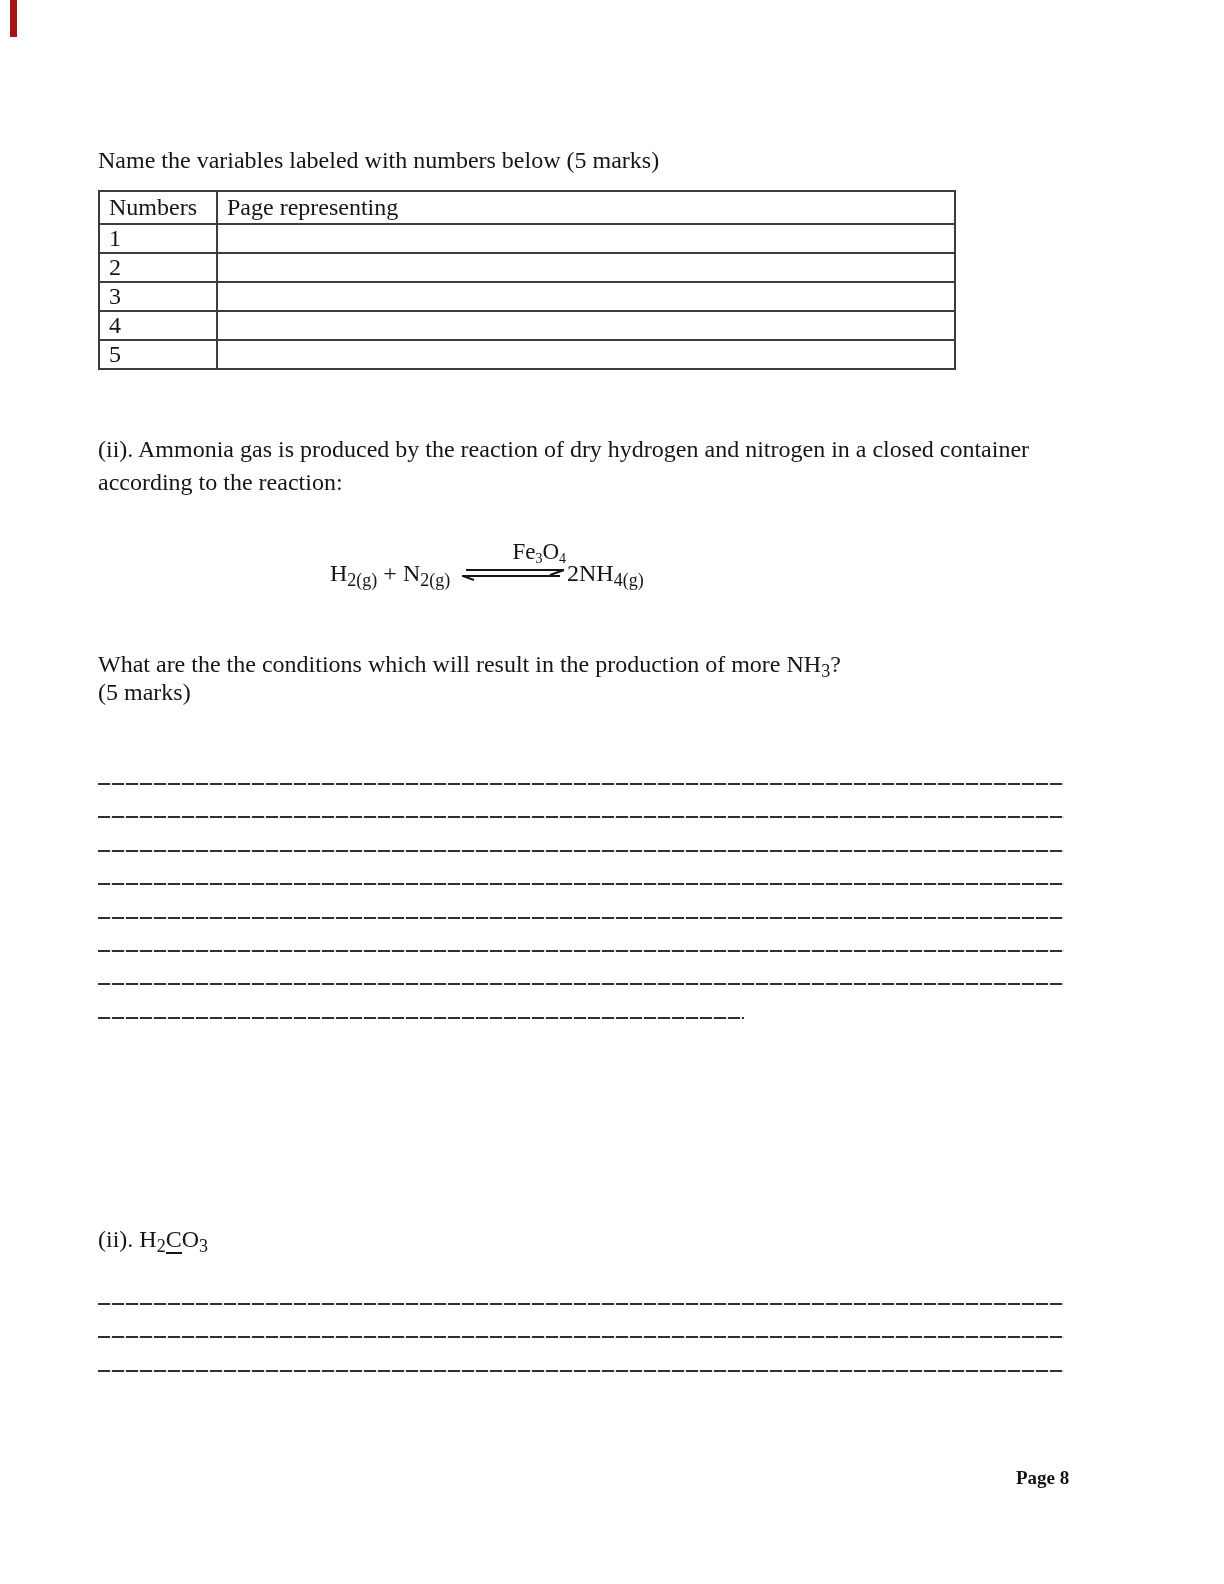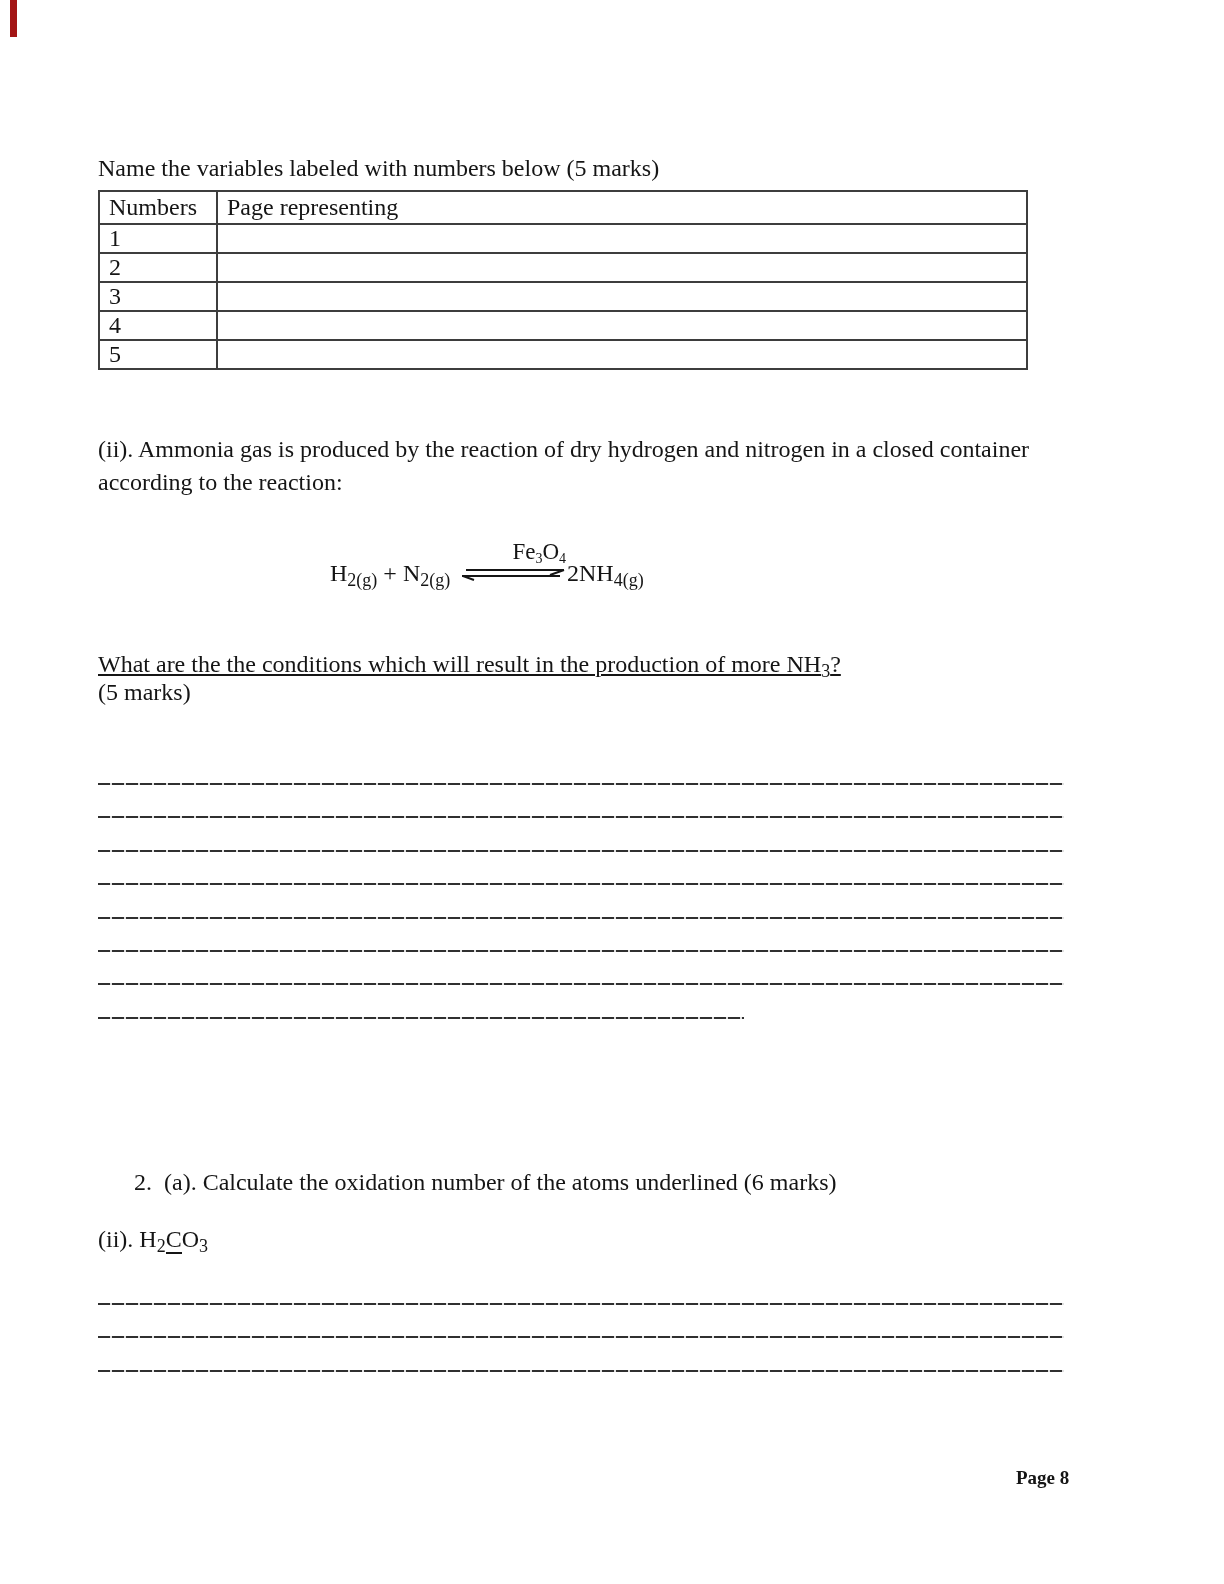--- a/index.html
+++ b/index.html
@@ -22,21 +22,21 @@
 
   
   .red-mark {
     left: 10px; top: 0; width: 7px; height: 37px;
     background: #a31515;
   }
 
   
   table.vars {
     border-collapse: collapse;
-    width: 930px;
+    width: 858px;
     table-layout: fixed;
   }
   table.vars td, table.vars th {
     border: 2px solid #3d3d3d;
     font-size: 24px;
     font-weight: normal;
     text-align: left;
     vertical-align: middle;
     padding: 0 0 0 9px;
     overflow: hidden;
@@ -89,21 +89,21 @@
   .footer-left  { left: 164px;  top: 1459px; font-size: 22px; }
   .footer-right { left: 1016px; top: 1461px; font-size: 19px; }
 </style>
 </head>
 <body>
 
 <div class="page">
 
   <div class="abs red-mark"></div>
 
-  <div class="abs text" style="left:98px; top:152px;">Name the variables labeled with numbers below (5 marks)</div>
+  <div class="abs text" style="left:98px; top:144px;">Name the variables labeled with numbers below (5 marks)</div>
 
   <table class="vars abs" style="left:98px; top:190px;">
     <colgroup>
         <col class="col-num">
         <col>
       </colgroup>
     <tbody>
         <tr>
       <th>Numbers</th>
       <th>Page representing</th>
@@ -140,36 +140,35 @@
     <svg width="104" height="16" viewBox="0 0 104 16">
       <path d="M4 5 L102 5" stroke="#151515" stroke-width="2" fill="none"></path>
       <path d="M102 5 L88 10" stroke="#151515" stroke-width="2" fill="none"></path>
       <path d="M0 11 L98 11" stroke="#151515" stroke-width="2" fill="none"></path>
       <path d="M12 15 L1 11" stroke="#151515" stroke-width="2" fill="none"></path>
     </svg>
   </div>
 
   <div class="abs eq" style="left:567px; top:560px;"><span>2NH</span><sub>4(g)</sub></div>
 
-  <div class="abs text" style="left:98px; top:648px;text-decoration:underline;"><span>What are the the conditions which will result in the production of more NH</span><sub class="sub">3</sub><span>?</span></div>
+  <div class="abs text" style="left:98px; top:648px;"><span>What are the the conditions which will result in the production of more NH</span><sub class="sub">3</sub><span>?</span></div>
 
   <div class="abs text" style="left:98px; top:676px;">(5 marks)</div>
 
   <div class="abs answer-block answer-block-1" style="top:783px;">
     <div class="answer-line"></div>
   <div class="answer-line"></div>
       <div class="answer-line"></div>
       <div class="answer-line"></div>
       <div class="answer-line"></div>
       <div class="answer-line"></div>
       <div class="answer-line"></div>
       <div class="answer-line"></div>
     </div>
 
-  <div class="abs text" style="left:134px; top:1166px;">2.  (a). Calculate the oxidation number of the atoms underlined (6 marks)</div>
 
   <div class="abs text" style="left:98px; top:1223px;"><span>(ii). H</span><sub class="sub">2</sub><span class="underlined-atom">C</span><span>O</span><sub class="sub">3</sub></div>
 
   <div class="abs answer-block answer-block-2" style="top:1303px;">
     <div class="answer-line"></div>
   <div class="answer-line"></div>
       <div class="answer-line"></div>
     </div>
 
 

